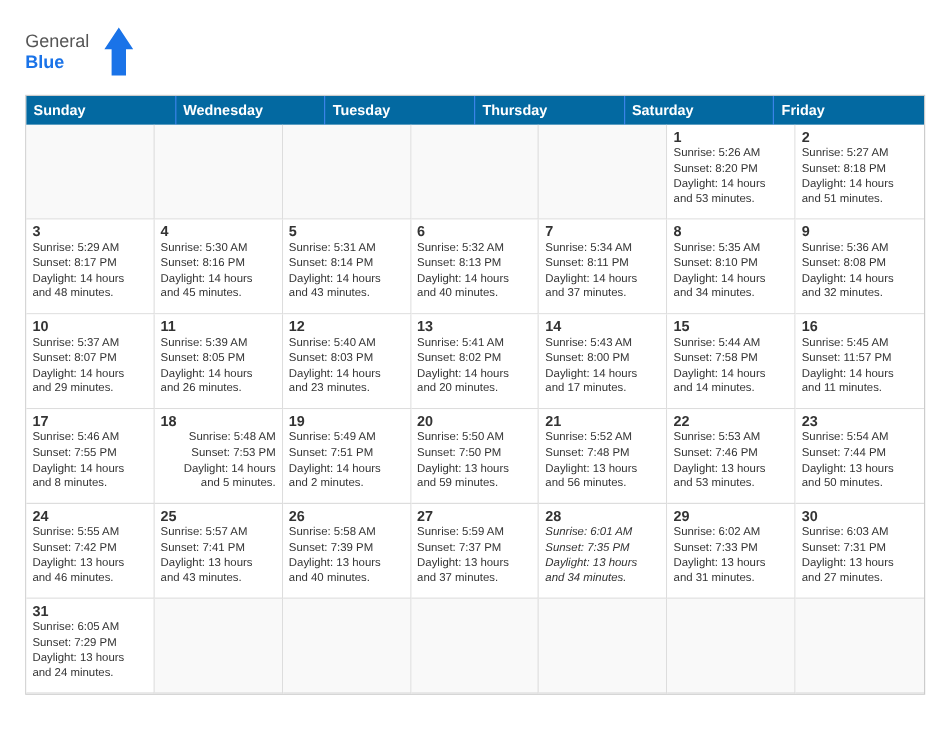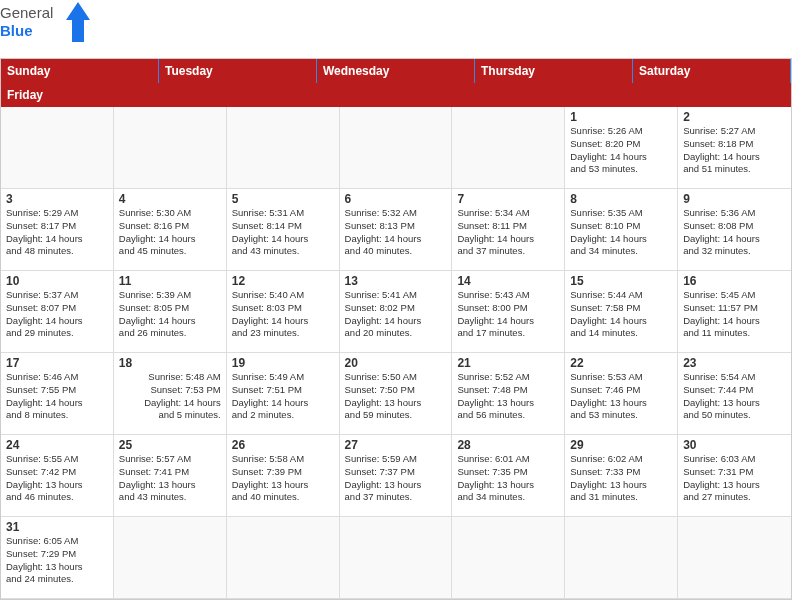--- a/index.html
+++ b/index.html
@@ -6,21 +6,21 @@
     body {
       width: 792px;
       height: 612px;
       font-family: Arial, sans-serif;
       background: #fff;
       overflow: hidden;
     }
     .page {
       width: 792px;
       height: 600px;
-      padding: 0;
+      padding: 21px;
       display: flex;
       flex-direction: column;
     }
     .header {
       display: flex;
       justify-content: space-between;
       align-items: flex-start;
       margin-bottom: 10px;
     }
     .logo {
@@ -42,22 +42,22 @@
       color: #555;
     }
     .calendar {
       flex: 1;
       display: flex;
       flex-direction: column;
       border: 1px solid #ccc;
     }
     .day-headers {
       display: grid;
-      grid-template-columns: repeat(5, 1fr);
-      background: #b91c1c;
+      grid-template-columns: repeat(6, 1fr);
+      background: #0369a1;
     }
     .day-header {
       color: #fff;
       font-size: 12px;
       font-weight: bold;
       padding: 5px 6px;
       text-align: left;
       border-right: 1px solid #3a83e8;
     }
     .day-header:last-child { border-right: none; }
@@ -105,22 +105,22 @@
   </div>
     <div class="title-block">
       <div class="month-title"></div>
       <div class="location"></div>
     </div>
   </div>
 
   <div class="calendar">
     <div class="day-headers">
     <div class="day-header">Sunday</div>
+        <div class="day-header">Wednesday</div>
         <div class="day-header">Tuesday</div>
-        <div class="day-header">Wednesday</div>
         <div class="day-header">Thursday</div>
         <div class="day-header">Saturday</div>
         <div class="day-header">Friday</div>
       </div>
     <div class="calendar-grid">
     <div class="cell empty"></div>
         <div class="cell empty"></div>
         <div class="cell empty"></div>
         <div class="cell empty"></div>
         <div class="cell empty"></div>
@@ -308,21 +308,21 @@
         </div>
         <div class="cell">
           <span class="cell-number">27</span>
           <div class="cell-info" style="white-space: pre-line;">Sunrise: 5:59 AM
 Sunset: 7:37 PM
 Daylight: 13 hours
 and 37 minutes.</div>
         </div>
         <div class="cell">
           <span class="cell-number">28</span>
-          <div class="cell-info" style="white-space: pre-line;">Sunrise: 6:01 AM
+          <div class="cell-info" style="white-space: pre-line; font-style: italic;">Sunrise: 6:01 AM
 Sunset: 7:35 PM
 Daylight: 13 hours
 and 34 minutes.</div>
         </div>
         <div class="cell">
           <span class="cell-number">29</span>
           <div class="cell-info" style="white-space: pre-line;">Sunrise: 6:02 AM
 Sunset: 7:33 PM
 Daylight: 13 hours
 and 31 minutes.</div>

